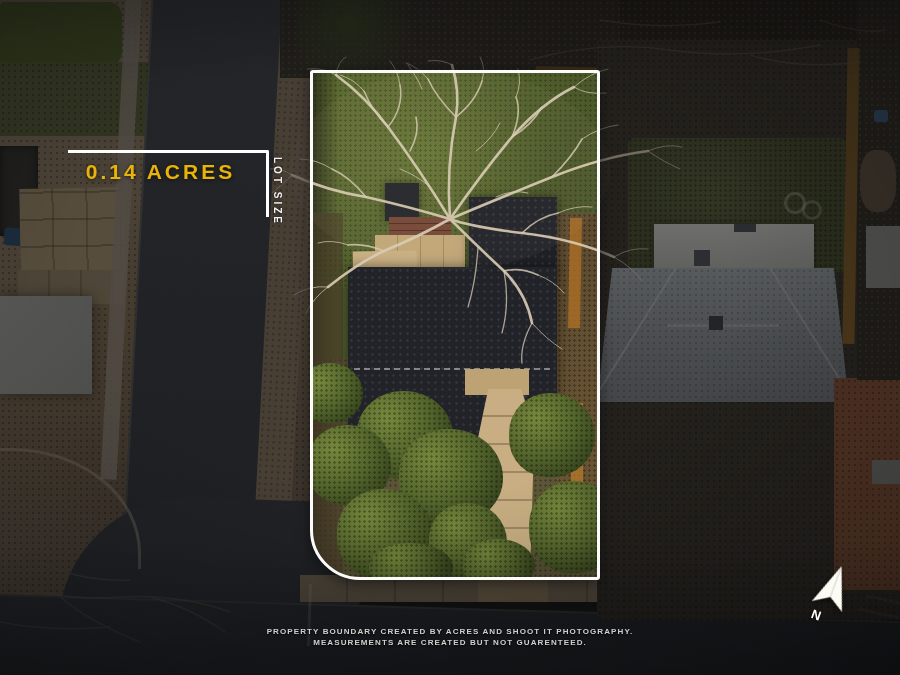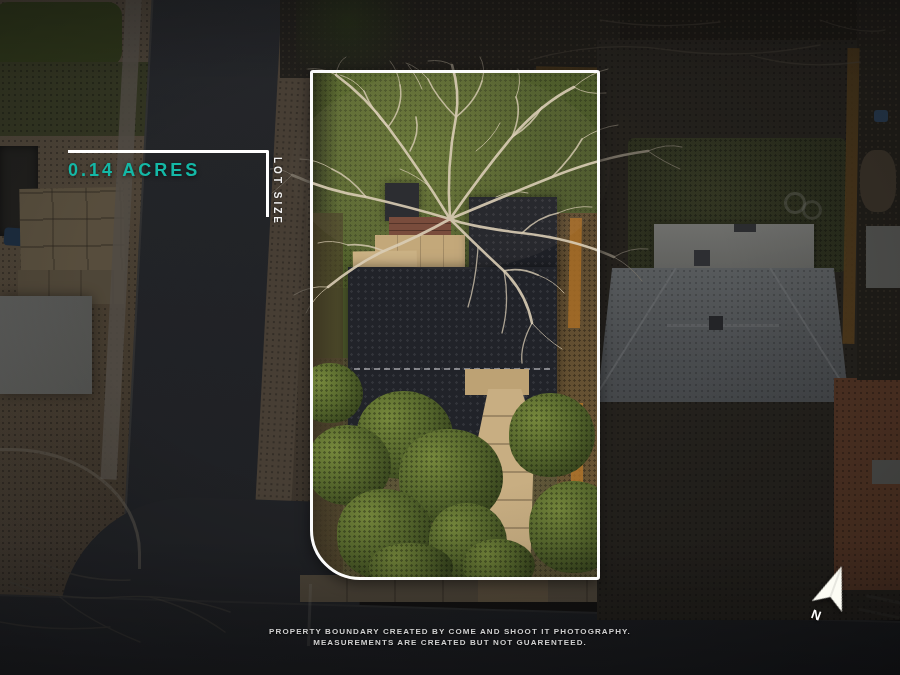--- a/index.html
+++ b/index.html
@@ -23,22 +23,22 @@
   }
   .tree-dark{
     position:absolute;border-radius:46% 54% 48% 52%;
     background-image:
       radial-gradient(rgba(0,0,0,.32) 1px,transparent 1.5px),
       radial-gradient(circle at 35% 30%, #5c6c32 0%, #46542а 0%, #465428 45%, #37451f 75%, #2a351a 100%);
     background-size:5px 5px,100% 100%;
   }
   
   .acre-text{
-    text-align:left;padding:7px 13px 0 0;color:#14b8a6;font-weight:700;
-    font-size:18px;letter-spacing:3px;text-shadow:0 1px 4px rgba(0,0,0,.65);
+    text-align:center;padding:7px 13px 0 0;color:#eab308;font-weight:700;
+    font-size:21px;letter-spacing:3px;text-shadow:0 1px 4px rgba(0,0,0,.65);
   }
   .lot-size{
     writing-mode:vertical-rl;text-orientation:mixed;color:#f2f2f2;font-weight:700;
     font-size:10px;letter-spacing:3px;text-shadow:0 1px 3px rgba(0,0,0,.7);
   }
   .disclaimer{
     width:430px;text-align:center;color:#cfcfcf;font-weight:700;
     font-size:8px;letter-spacing:1.1px;line-height:11px;text-shadow:0 1px 2px rgba(0,0,0,.9);
   }
   .n-label{color:#fff;font-weight:700;font-size:13px;text-shadow:0 1px 3px rgba(0,0,0,.8);}
@@ -310,17 +310,17 @@
 
   <div class="abs" style="left:804px;top:563px;width:52px;height:70px;z-index:40;transform:rotate(20deg);">
     <svg style="position:absolute;left:7px;top:0;filter:drop-shadow(0 2px 3px rgba(0,0,0,.55));" width="38" height="46" viewBox="0 0 38 46">
       <polygon points="19,1 35,44 19,34 3,44" fill="#fcfcf4"></polygon>
       <path d="M19 1 L19 34" stroke="rgba(0,0,0,.15)" stroke-width="1.2" fill="none"></path>
     </svg>
     <div class="abs n-label" style="left:14px;top:48px;">N</div>
   </div>
 
   <div class="abs disclaimer" style="left:50%;top:626px;transform:translateX(-50%);z-index:40;">
-    <div>PROPERTY BOUNDARY CREATED BY COME AND SHOOT IT PHOTOGRAPHY.</div>
+    <div>PROPERTY BOUNDARY CREATED BY ACRES AND SHOOT IT PHOTOGRAPHY.</div>
     <div>MEASUREMENTS ARE CREATED BUT NOT GUARENTEED.</div>
   </div>
 
 </div>
 
 </body></html>

